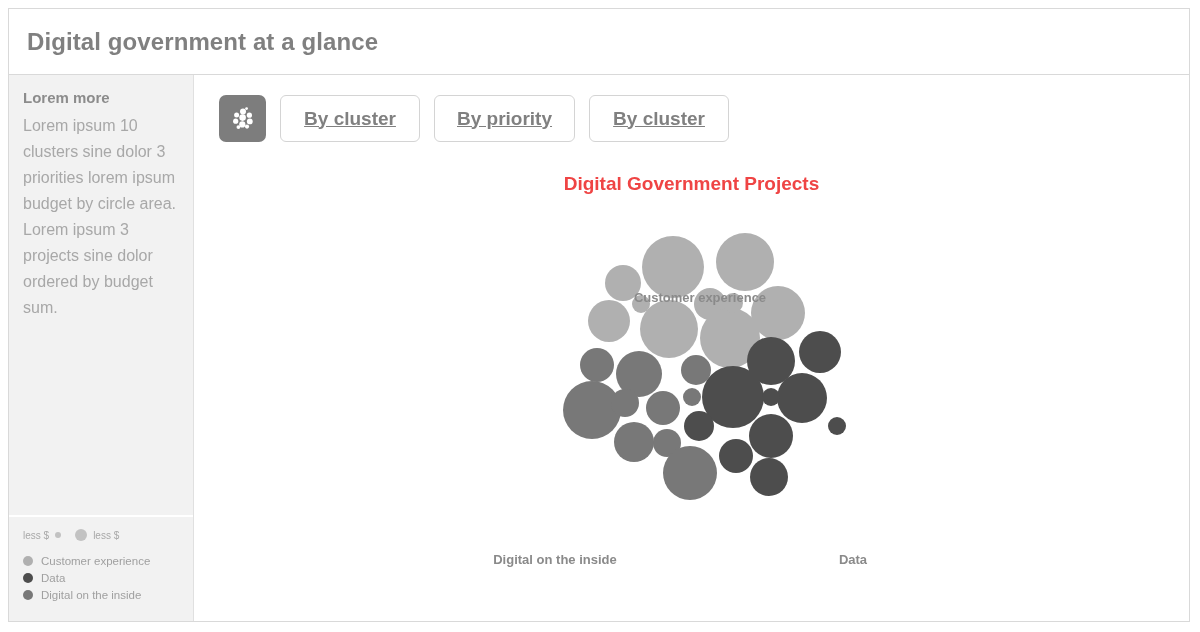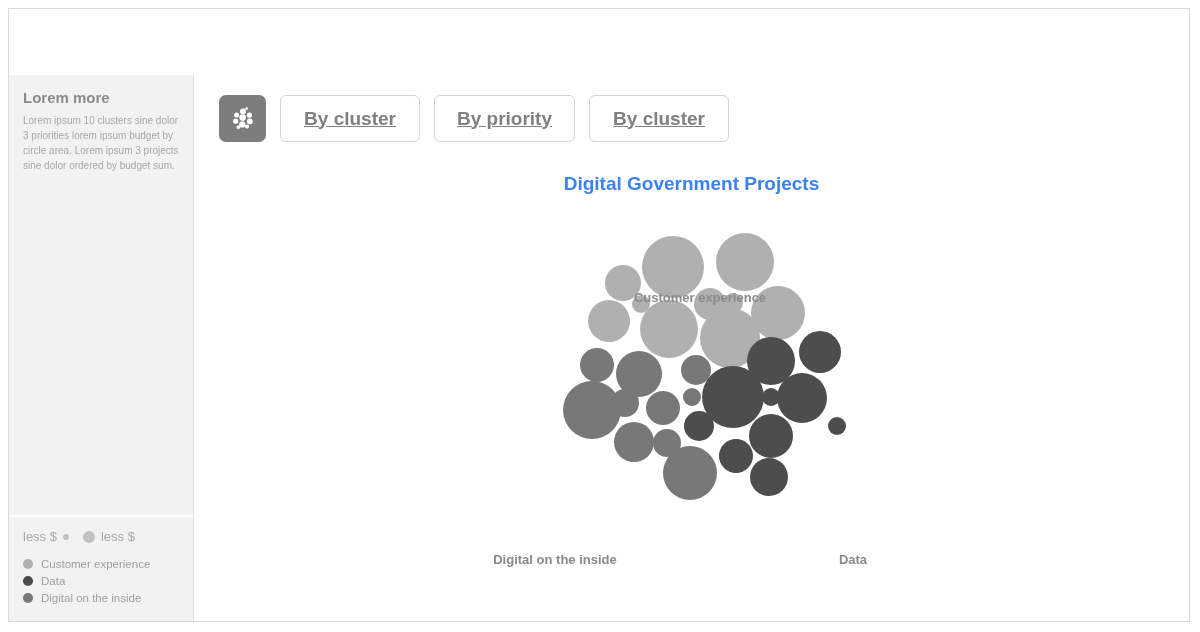--- a/index.html
+++ b/index.html
@@ -76,39 +76,39 @@
     padding: 14px 12px 0 14px;
     box-sizing: border-box;
   }
   #sidebar-heading {
     font-size: 15px;
     font-weight: bold;
     color: #8c8c8c;
     margin-bottom: 7px;
   }
   #sidebar-paragraph {
-    font-size: 10px;
-    line-height: 15px;
+    font-size: 16px;
+    line-height: 26px;
     color: #a8a8a8;
   }
 
   #sidebar-legend {
     position: absolute;
     left: 0;
     right: 0;
     bottom: 0;
     height: 106px;
     border-top: 2px solid #ffffff;
     padding: 12px 10px 0 14px;
     box-sizing: border-box;
   }
   #size-legend {
     display: flex;
     align-items: center;
-    font-size: 13px;
+    font-size: 10px;
     color: #a8a8a8;
     margin-bottom: 14px;
   }
   #size-legend .sz-label { white-space: nowrap; }
   .size-dot {
     border-radius: 50%;
     background: #c2c2c2;
     display: inline-block;
   }
   #size-dot-small { width: 6px; height: 6px; margin: 0 14px 0 6px; }
@@ -186,39 +186,42 @@
     bottom: 0;
   }
   #chart-title {
     position: absolute;
     top: 13px;
     left: 0;
     right: 0;
     text-align: center;
     font-size: 19px;
     font-weight: bold;
-    color: #3b82f6;
+    color: #ef4444;
   }
   #chart-svg {
     position: absolute;
     left: 0;
     top: 0;
   }
   .cluster-label {
     font-family: "Liberation Sans", sans-serif;
     font-size: 13px;
     font-weight: bold;
     fill: #8a8a8a;
   }
 </style>
 </head>
 <body>
 
 <div id="app-frame">
 
+  <div id="app-header">
+    <div id="page-title">Digital government at a glance</div>
+  </div>
 
   <div id="body-row">
 
     <div id="sidebar">
 
       <div id="sidebar-info">
         <div id="sidebar-heading">Lorem more</div>
         <div id="sidebar-paragraph">Lorem ipsum 10 clusters sine dolor 3 priorities lorem ipsum budget by circle area. Lorem ipsum 3 projects sine dolor ordered by budget sum.</div>
       </div>
 

